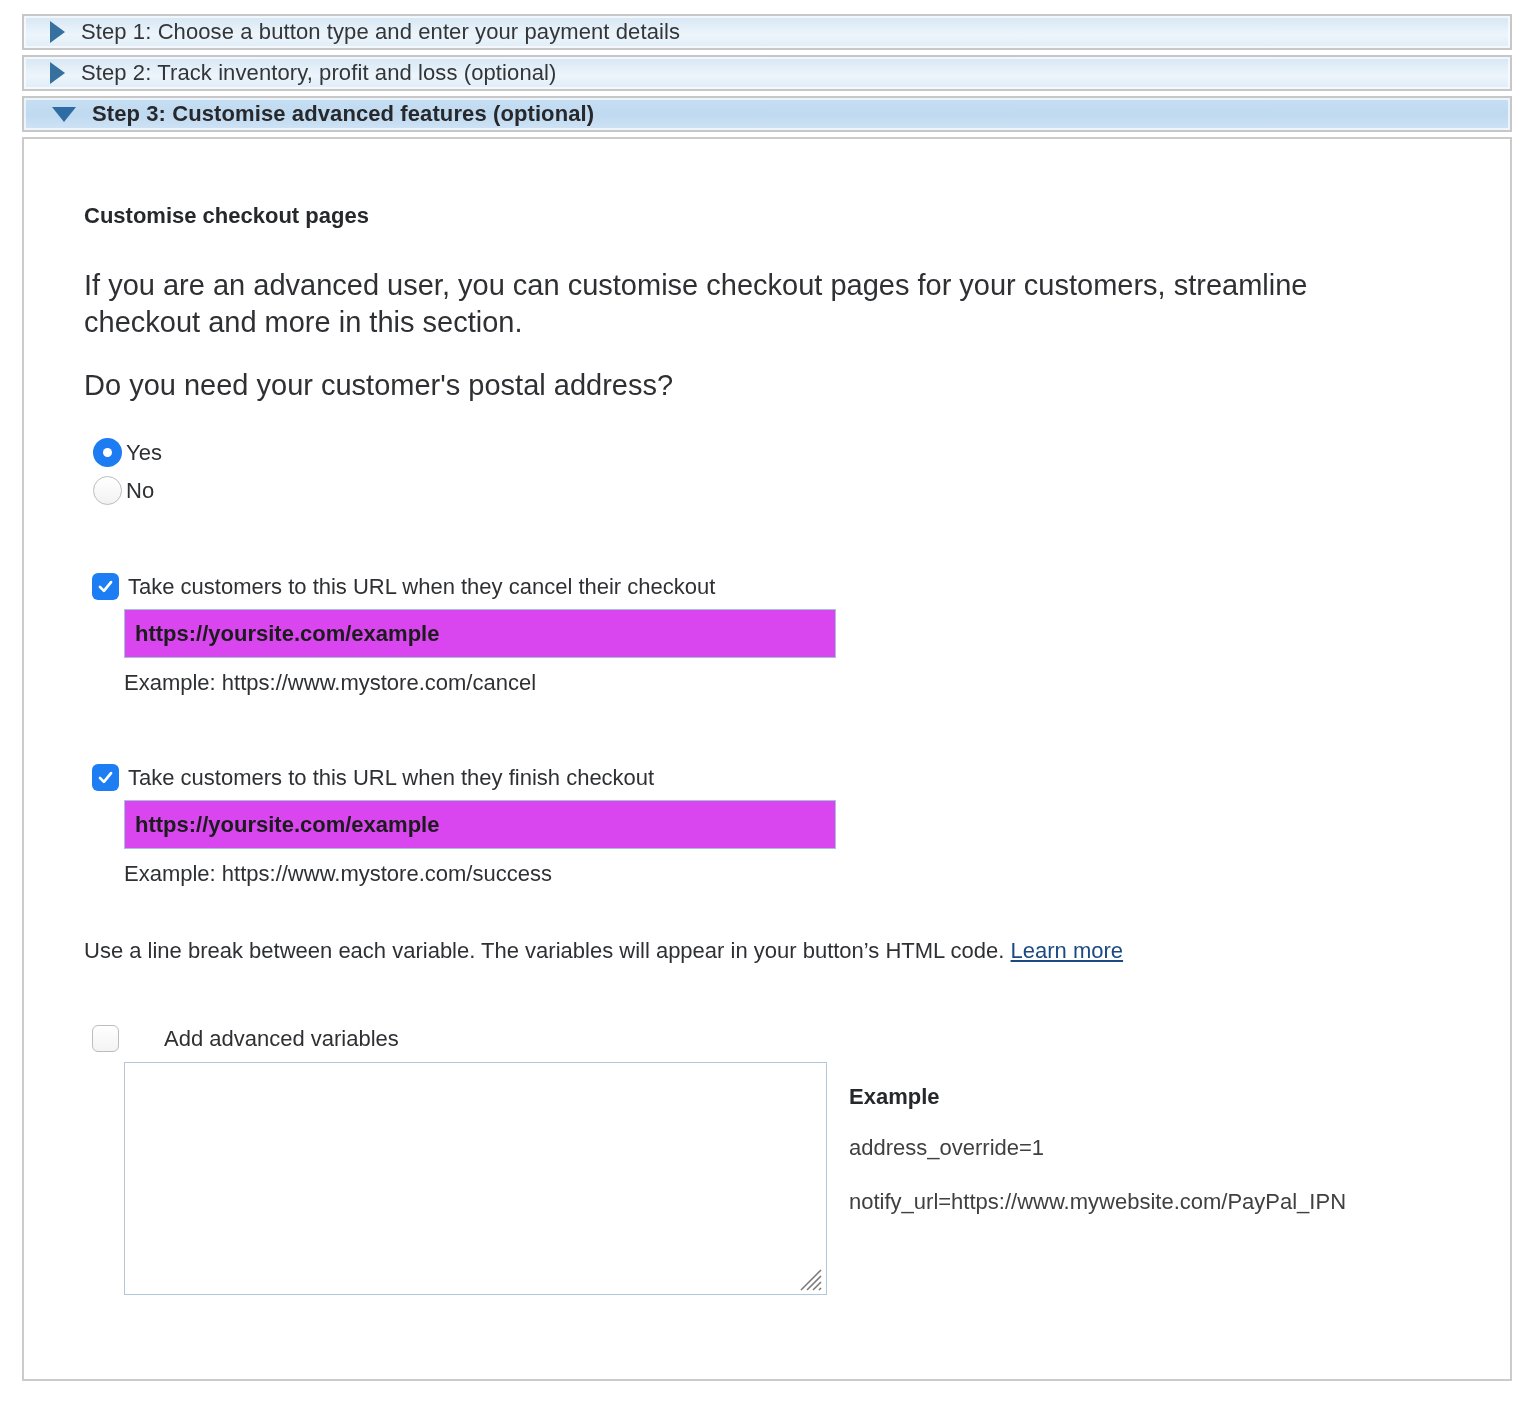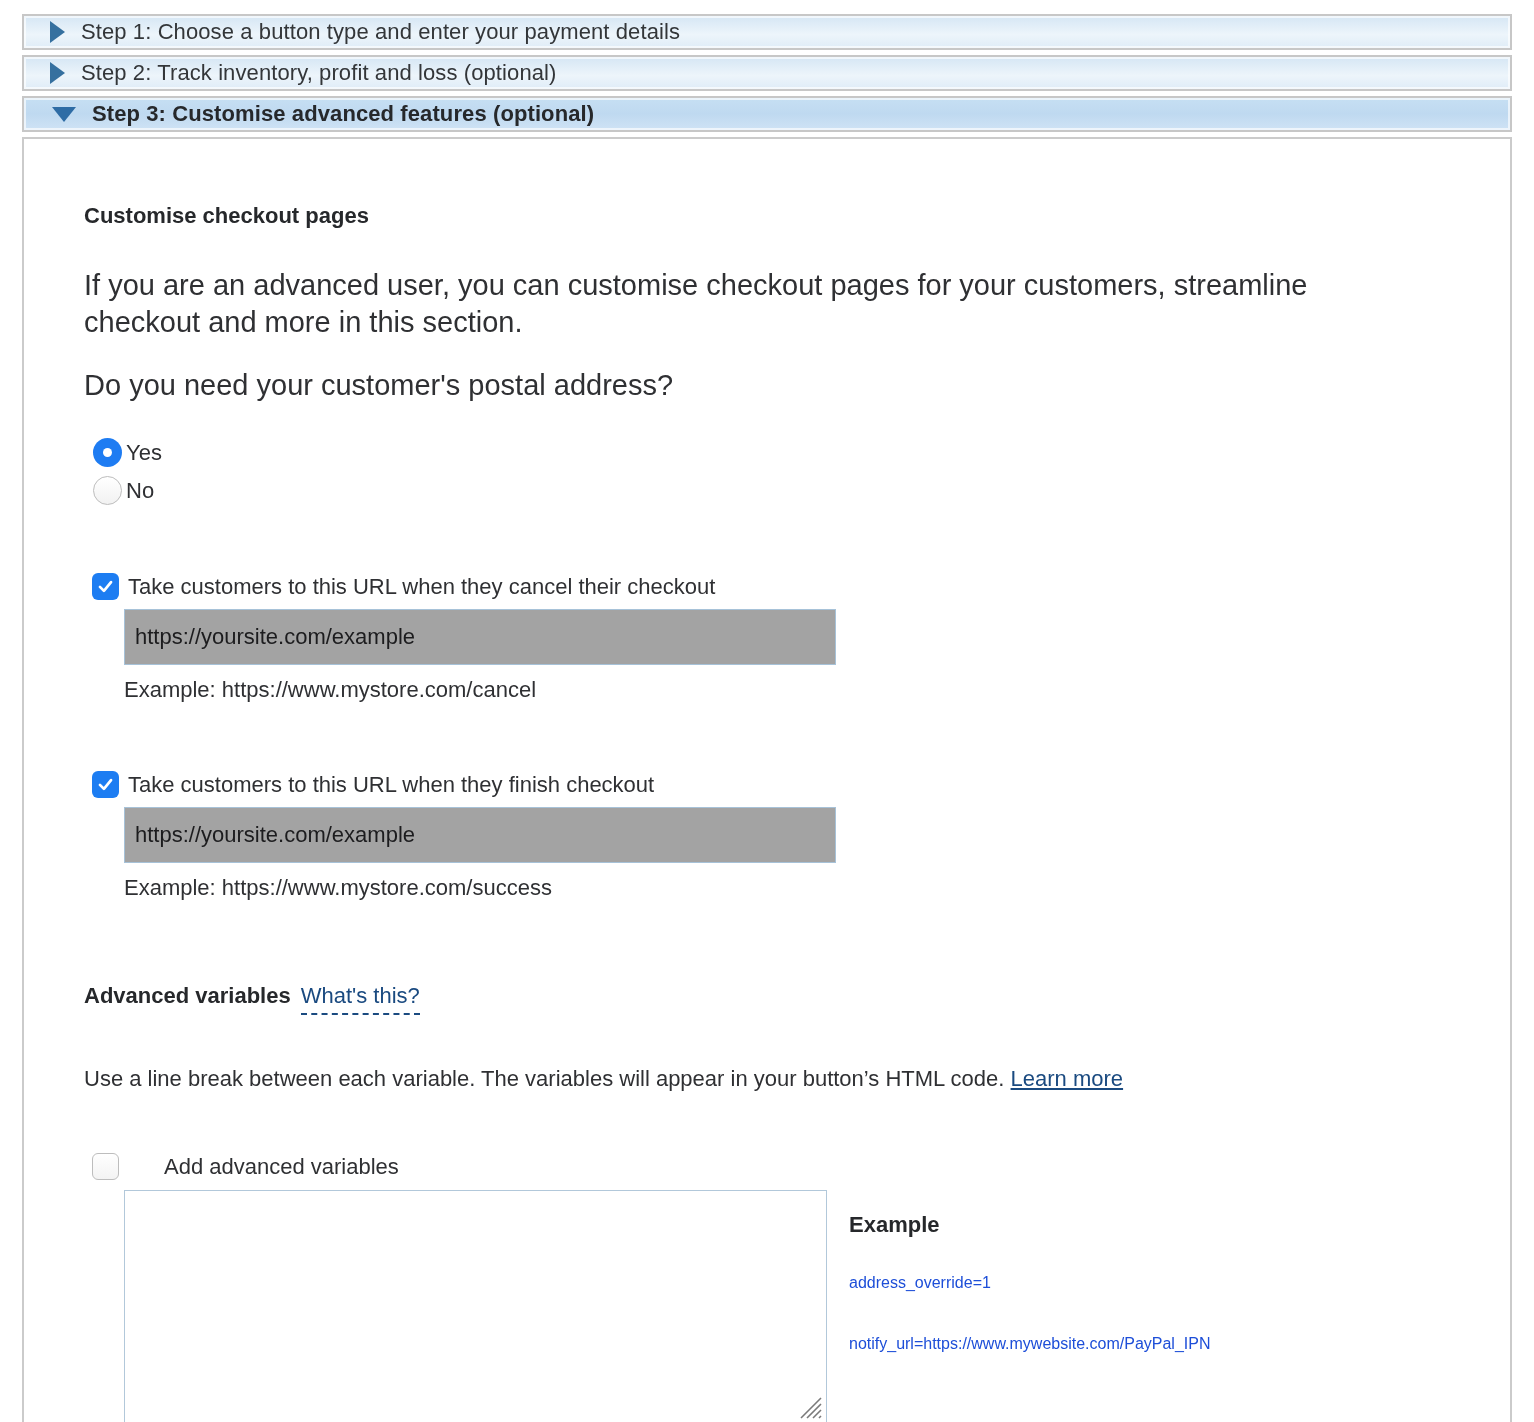--- a/index.html
+++ b/index.html
@@ -82,28 +82,29 @@
   .checkbox.checked { background: #1d7df2; }
   .checkbox.unchecked {
     background: linear-gradient(180deg, #ffffff 0%, #f3f3f3 100%);
     border: 1.5px solid #bdbdbd;
   }
   .check-label { font-size: 22px; margin-left: 9px; }
 
   
   .indent { margin-left: 40px; }
   .url-input {
-    width: 712px; height: 56px;
+    width: 712px; height: 49px;
     border: 1.5px solid #a7c2d8;
     font-family: "Liberation Sans", sans-serif;
     font-size: 22px; color: #1c1c1e;
     padding: 0 10px;
     margin-top: 9px;
-    background: #a3a3a3;
+    background: #d946ef;
     outline: none;
+    font-weight: bold;
   }
   .example-line { font-size: 22px; color: #2f3033; margin-top: 12px; }
 
   .gap-block { margin-top: 68px; }
 
   
   .adv-heading-row { display: flex; align-items: baseline; margin-top: 82px; }
   .adv-heading { font-size: 22px; font-weight: bold; color: #26282b; }
   .whats-this {
     font-size: 22px; color: #1a4a80; margin-left: 10px;
@@ -125,21 +126,21 @@
     resize: none;
     background: #ffffff;
     font-family: "Liberation Sans", sans-serif;
     font-size: 22px;
     outline: none;
   }
   .resize-grip { position: absolute; right: 4px; bottom: 7px; pointer-events: none; }
 
   .example-block { margin-left: 22px; padding-top: 22px; }
   .example-heading { font-size: 22px; font-weight: bold; color: #26282b; }
-  .example-var { font-size: 16px; color: #1d4ed8; margin-top: 29px; line-height: 32px; }
+  .example-var { font-size: 22px; color: #404040; margin-top: 22px; line-height: 32px; }
 </style>
 </head>
 <body>
 
 <div class="page">
 
   <div class="step-header">
     <span class="arrow-right"></span>
     <span class="step-label">Step 1: Choose a button type and enter your payment details</span>
   </div>
@@ -190,24 +191,20 @@
           <path d="M5 12.5l5 5L19 6.5" stroke="#ffffff" stroke-width="3.4" fill="none" stroke-linecap="round" stroke-linejoin="round"></path>
         </svg>
       </span>
       <span class="check-label">Take customers to this URL when they finish checkout</span>
     </div>
     <div class="indent">
       <input class="url-input" type="text" value="https://yoursite.com/example" style="">
       <div class="example-line">Example: https://www.mystore.com/success</div>
     </div>
 
-    <div class="adv-heading-row">
-      <span class="adv-heading">Advanced variables</span>
-      <a class="whats-this">What's this?</a>
-    </div>
 
     <p class="instructions-row">
       <span>Use a line break between each variable. The variables will appear in your button’s HTML code.</span>
       <a class="learn-more">Learn more</a>
     </p>
 
     <div class="add-vars-row check-row">
       <span class="checkbox unchecked" role="checkbox" aria-checked="false"></span>
       <span class="check-label">Add advanced variables</span>
     </div>

